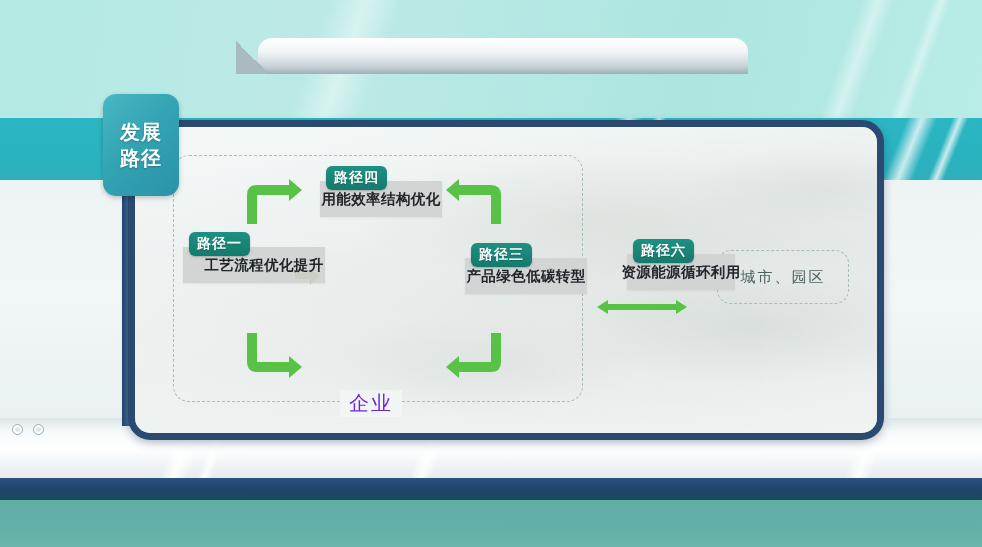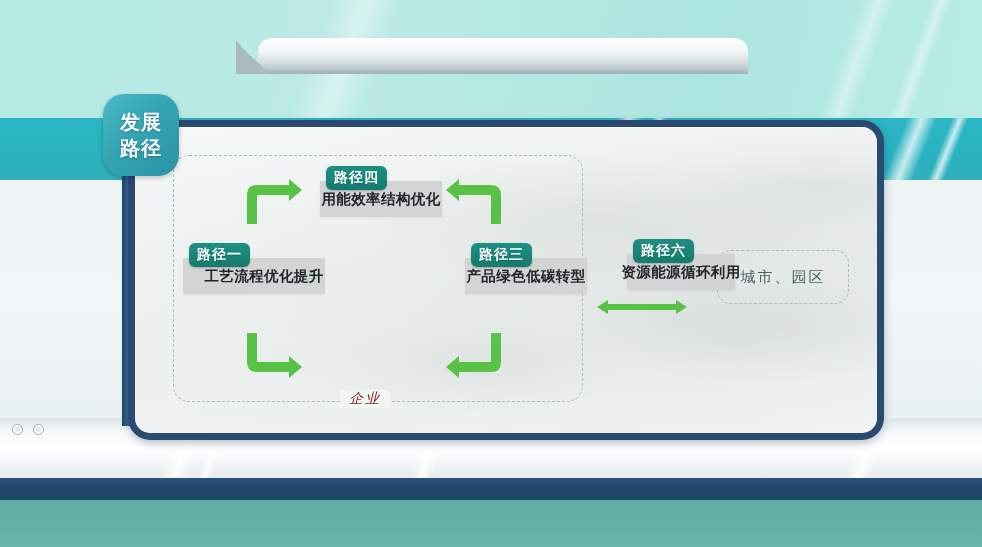--- a/index.html
+++ b/index.html
@@ -67,22 +67,22 @@
     background:#dfe7ea;border:1.5px solid #9fb0b8;
     box-shadow:inset 0 0 0 2px #ffffff;
   }
 
   
   .sign-post{
     position:absolute;left:122px;top:150px;width:13px;height:276px;
     background:linear-gradient(90deg,#20456e,#3d6690 45%,#24496f);
   }
   .sign-badge{
-    position:absolute;left:103px;top:94px;width:76px;height:82px;
-    border-radius:21px;
+    position:absolute;left:103px;top:94px;width:76px;height:102px;
+    border-radius:13px;
     background:linear-gradient(135deg,#49b8c4 0%,#33a4b3 45%,#2a93a6 100%);
     box-shadow:0 2px 5px rgba(0,0,0,.22);
     display:flex;flex-direction:column;align-items:center;justify-content:center;
     z-index:5;
   }
   .sign-badge span{
     color:#ffffff;font-size:20px;font-weight:bold;line-height:1.32;
     letter-spacing:1px;text-shadow:0 1px 2px rgba(0,0,0,.25);
   }
 
@@ -108,22 +108,22 @@
       linear-gradient(165deg,#f5f8f7 0%,#e9eeec 55%,#f2f5f4 100%);
   }
   .frame-inner{position:absolute;inset:0;}
 
   
   .dash-group{
     position:absolute;border:1.4px dashed #a9bdb9;border-radius:16px;
   }
   .group-enterprise{left:38px;top:28px;width:408px;height:245px;}
   .group-label{
-    position:absolute;font-size:14px;color:#7f1d1d;letter-spacing:2px;
-    background:transparent;padding:0 9px;font-style:italic;
+    position:absolute;font-size:20px;color:#6d28d9;letter-spacing:2px;
+    background:transparent;padding:0 9px;
   }
   .group-label-enterprise{left:205px;top:263px;background:#f1f5f4;}
   .dash-box-city{
     position:absolute;left:582px;top:123px;width:130px;height:52px;
     border:1.4px dashed #a9bdb9;border-radius:14px;
     display:flex;align-items:center;justify-content:center;
   }
   .dash-box-city span{font-size:15px;color:#4b6260;letter-spacing:2px;}
 
   
@@ -137,21 +137,21 @@
   }
   .node-tag{
     position:absolute;left:6px;top:-15px;
     background:linear-gradient(180deg,#1d9183 0%,#147a6d 100%);
     color:#ffffff;font-size:14px;font-weight:bold;letter-spacing:1px;
     padding:2.5px 8px 3.5px;border-radius:6px;
     box-shadow:0 1px 2px rgba(0,0,0,.22);
     text-shadow:0 1px 1px rgba(0,0,0,.18);
   }
 
-  .n1{left:48px;top:131px;}  .n1 .node-box{width:122px;height:36px;padding-left:20px;}
+  .n1{left:48px;top:120px;}  .n1 .node-box{width:122px;height:36px;padding-left:20px;}
   .n2{left:190px;top:131px;} .n2 .node-box{width:122px;height:36px;}
   .n3{left:330px;top:131px;} .n3 .node-box{width:122px;height:36px;}
   .n4{left:185px;top:54px;}  .n4 .node-box{width:122px;height:36px;}
   .n5{left:185px;top:213px;} .n5 .node-box{width:122px;height:36px;}
   .n6{left:492px;top:127px;} .n6 .node-box{width:108px;height:36px;}
 
   
   .arw{position:absolute;}
   .arw svg{display:block;}
 

